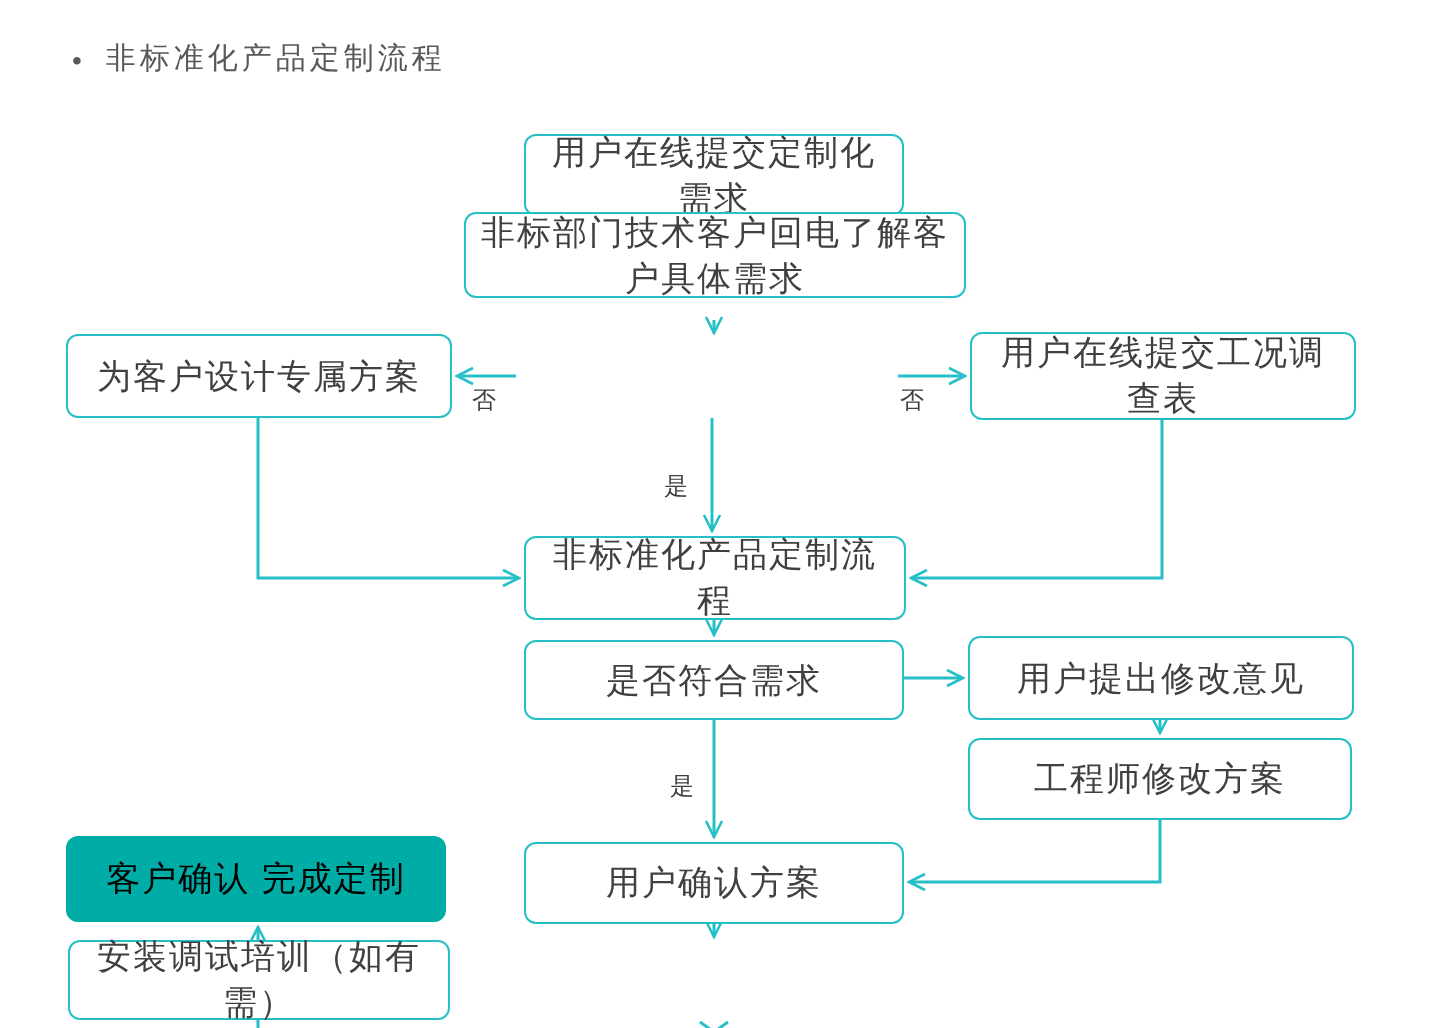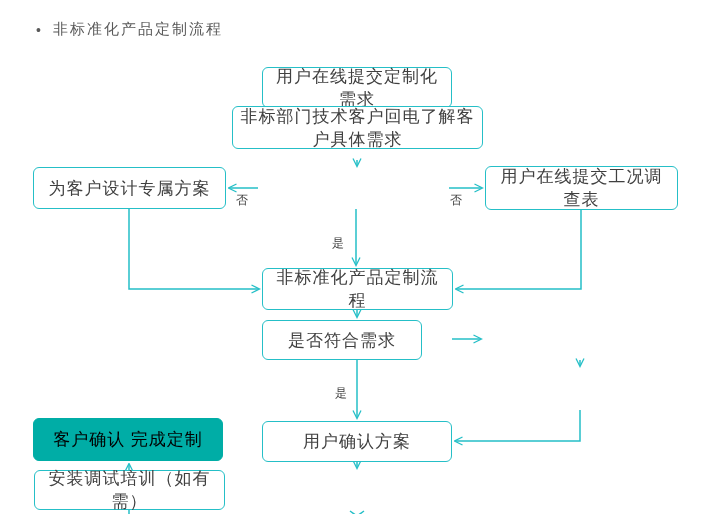--- a/index.html
+++ b/index.html
@@ -66,21 +66,23 @@
     <path d="M129,470 L129,464" marker-end="url(#arrow)"></path>
     <path d="M129,510 L129,516"></path>
     <path d="M350,511 L357,516 L364,511"></path>
   </svg>
 
   <div class="node" style="left:262px;top:67px;width:190px;height:41px;">用户在线提交定制化需求</div>
   <div class="node" style="left:232px;top:106px;width:251px;height:43px;">非标部门技术客户回电了解客户具体需求</div>
   <div class="node" style="left:33px;top:167px;width:193px;height:42px;">为客户设计专属方案</div>
   <div class="node" style="left:485px;top:166px;width:193px;height:44px;">用户在线提交工况调查表</div>
   <div class="node" style="left:262px;top:268px;width:191px;height:42px;">非标准化产品定制流程</div>
-  <div class="node" style="left:262px;top:320px;width:160px;height:40px;">是否符合需求</div>
+  <div class="node" style="left:262px;top:320px;width:190px;height:40px;">是否符合需求</div>
+  <div class="node" style="left:484px;top:318px;width:193px;height:42px;">用户提出修改意见</div>
+  <div class="node" style="left:484px;top:369px;width:192px;height:41px;">工程师修改方案</div>
   <div class="node" style="left:262px;top:421px;width:190px;height:41px;">用户确认方案</div>
   <div class="node filled" style="left:33px;top:418px;width:190px;height:43px;">客户确认 完成定制</div>
   <div class="node" style="left:34px;top:470px;width:191px;height:40px;">安装调试培训（如有需）</div>
 
   <span class="edge-label" style="left:236px;top:192px;">否</span>
   <span class="edge-label" style="left:450px;top:192px;">否</span>
   <span class="edge-label" style="left:332px;top:235px;">是</span>
   <span class="edge-label" style="left:335px;top:385px;">是</span>
 
 </div>

